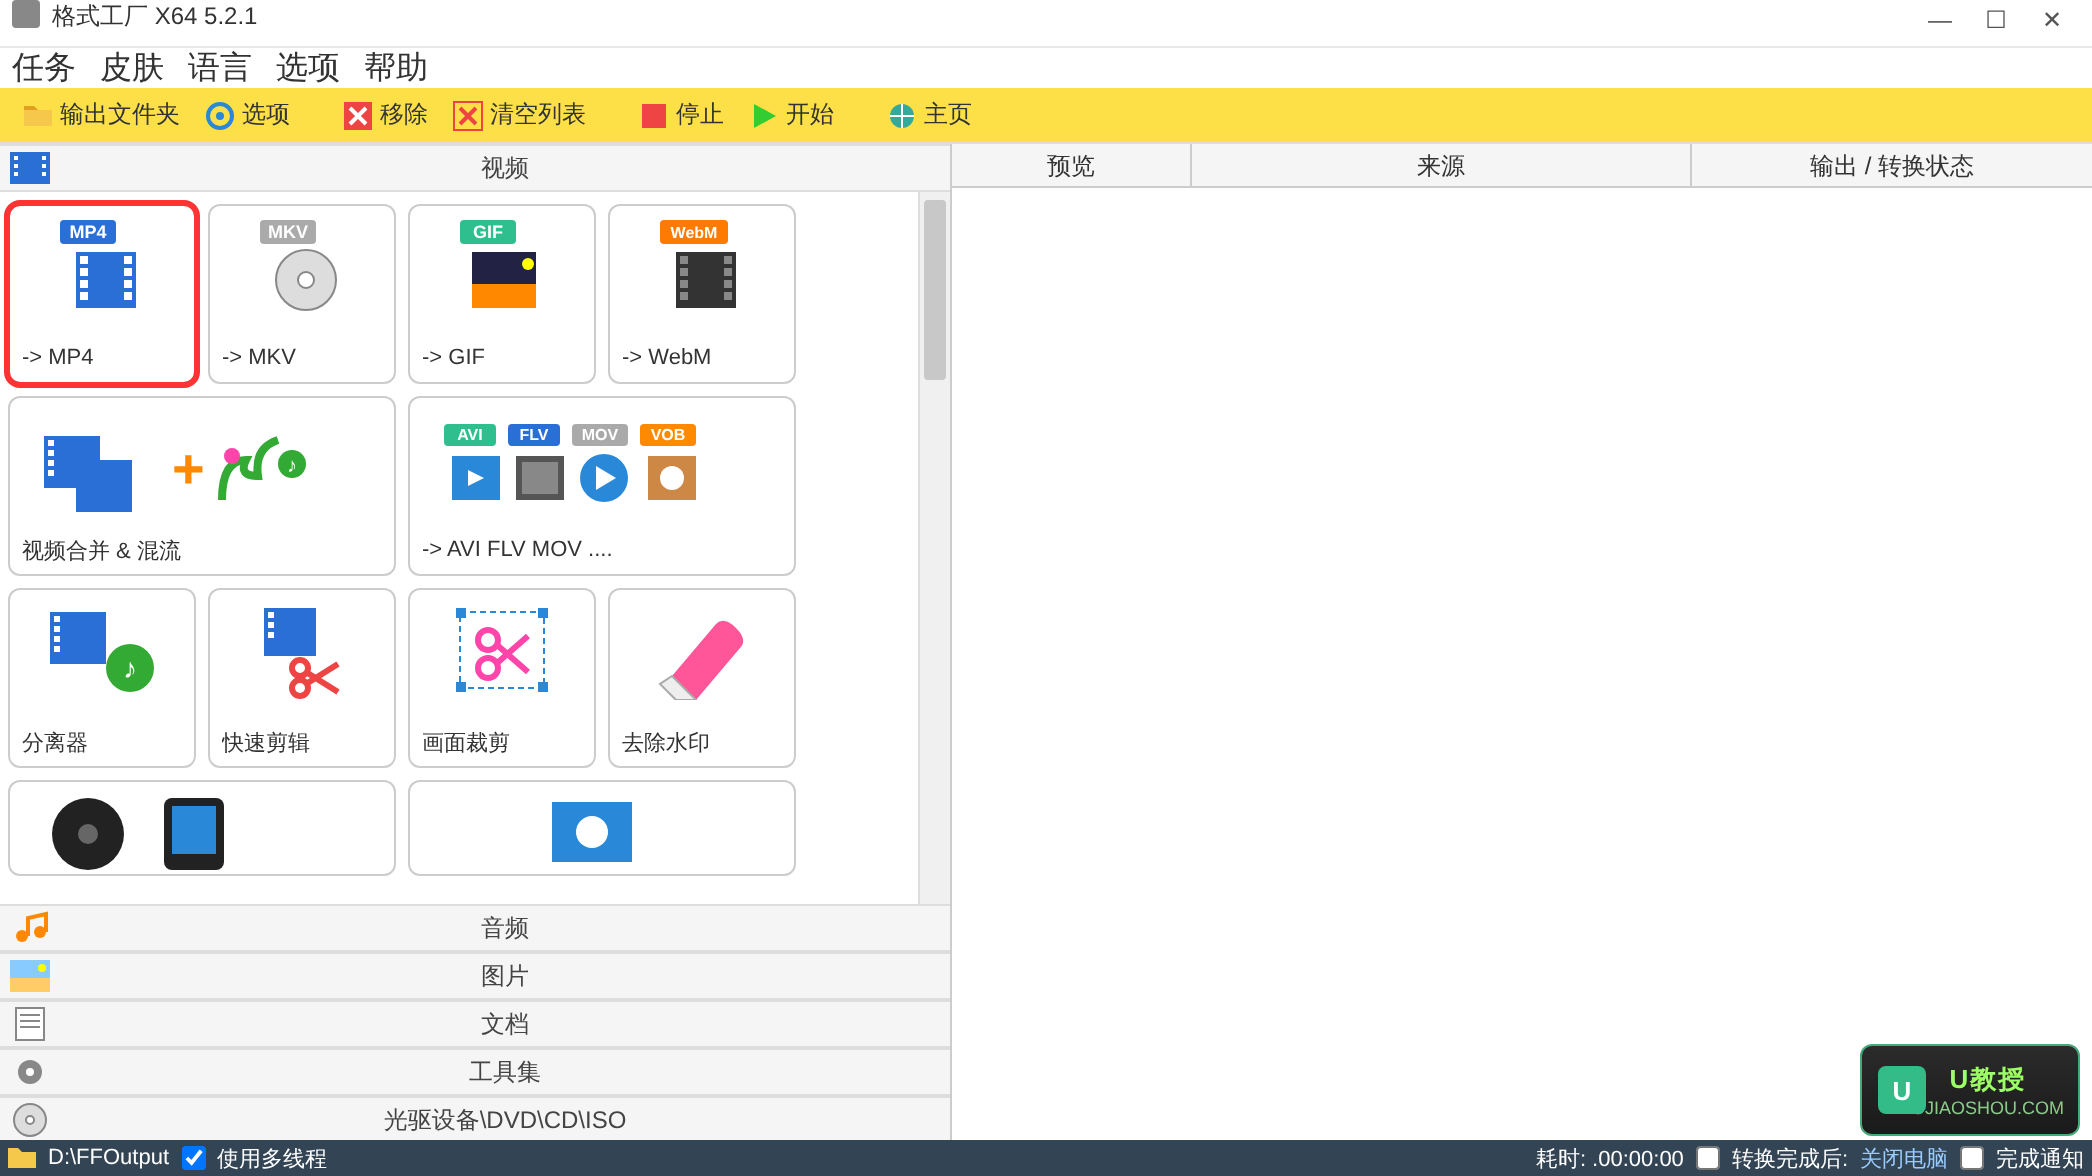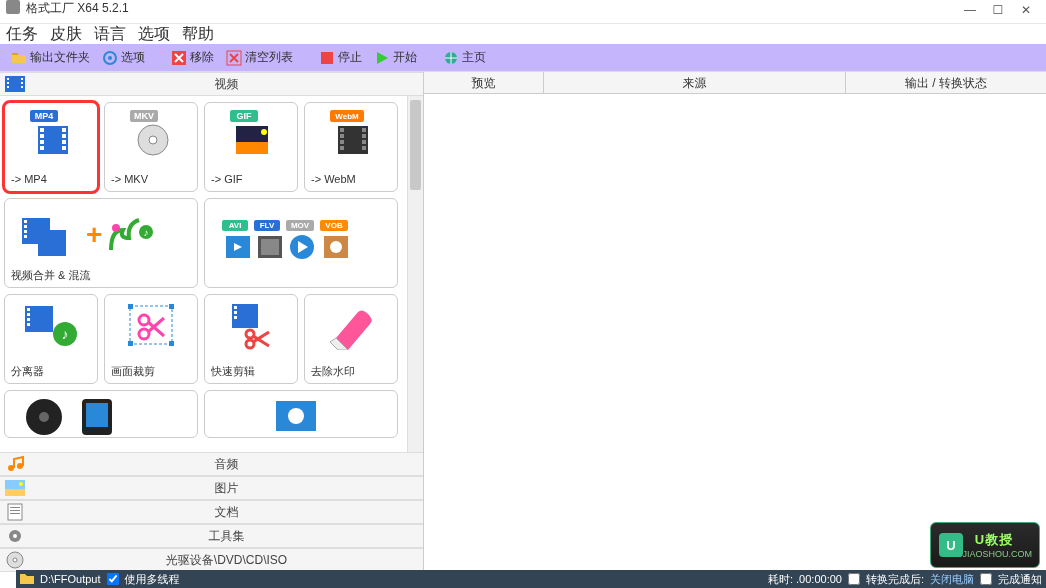--- a/index.html
+++ b/index.html
@@ -9,27 +9,27 @@
 .titlebar { height: 24px; display: flex; align-items: flex-start; padding: 0 6px; background: #fff; border-bottom: 1px solid #e8e8e8; }
 .titlebar .app-icon { width: 14px; height: 14px; background: #888; border-radius: 2px; margin-right: 6px; }
 .titlebar .title { flex: 1; font-size: 12px; color: #333; }
 .titlebar .winctl { width: 28px; height: 20px; display: flex; align-items: center; justify-content: center; color: #555; cursor: pointer; }
 
 
 .menubar { height: 20px; display: flex; align-items: center; padding: 0 6px; gap: 12px; font-size: 16px; color: #333; }
 .menubar span { cursor: pointer; }
 
 
-.toolbar { height: 28px; display: flex; align-items: center; padding: 0 6px; gap: 2px; border-bottom: 1px solid #ddd; background: #c4b5fd; }
+.toolbar { height: 28px; display: flex; align-items: center; padding: 0 6px; gap: 2px; border-bottom: 1px solid #ddd; background: #fde047; }
 .tbtn { height: 22px; display: flex; align-items: center; gap: 3px; padding: 0 4px; font-size: 12px; color: #333; cursor: pointer; border: 1px solid transparent; }
 .tico { width: 16px; height: 16px; display: inline-block; }
 
 
 .splitter { display: flex; height: 500px; }
-.leftpane { width: 424px; border-right: 1px solid #ccc; display: flex; flex-direction: column; }
+.leftpane { width: 476px; border-right: 1px solid #ccc; display: flex; flex-direction: column; }
 .rightpane { flex: 1; display: flex; flex-direction: column; }
 
 
 .cathdr { height: 24px; display: flex; align-items: center; border-top: 1px solid #ddd; border-bottom: 1px solid #ddd; background: #f5f5f5; cursor: pointer; }
 .cathdr .cicon { width: 22px; height: 18px; margin: 0 4px; }
 .cathdr .clabel { flex: 1; text-align: center; font-size: 12px; color: #444; }
 
 
 .gridwrap { flex: 1; position: relative; overflow: hidden; background: #fff; }
 .grid { padding: 6px 4px; display: flex; flex-wrap: wrap; gap: 6px; width: 412px; }
@@ -42,21 +42,21 @@
 .tile.sz2 { width: 194px; height: 90px; }
 .tile.highlight { outline: 3px solid #f33; outline-offset: -1px; }
 .tile .art { flex: 1; display: flex; align-items: center; justify-content: center; gap: 4px; }
 .tile .lbl { height: 16px; font-size: 11px; color: #333; display: flex; align-items: center; overflow: hidden; white-space: nowrap; }
 
 
 .rhdr { height: 22px; display: flex; border-bottom: 1px solid #ccc; background: #f5f5f5; }
 .rhdr .col { border-right: 1px solid #ccc; text-align: center; font-size: 12px; color: #333; line-height: 22px; }
 
 
-.status { position: absolute; left: 16px; right: 0; bottom: 0; height: 18px; background: #345; color: #fff; display: flex; align-items: center; font-size: 11px; padding: 0 4px; gap: 6px; }
+.status { position: absolute; left: 0; right: 0; bottom: 0; height: 18px; background: #345; color: #fff; display: flex; align-items: center; font-size: 11px; padding: 0 4px; gap: 6px; }
 .status .spacer { flex: 1; }
 .status input[type=checkbox] { width: 12px; height: 12px; }
 
 
 .watermark { position: absolute; right: 6px; bottom: 20px; width: 110px; height: 46px; background: linear-gradient(#2b2b2b,#1a1a1a); border-radius: 6px; color: #9cff66; display: flex; flex-direction: column; align-items: center; justify-content: center; font-size: 13px; border: 1px solid #4a7; }
 .watermark .wtop { font-weight: bold; letter-spacing: 1px; }
 .watermark .wbot { font-size: 9px; color: #8c8; }
 .watermark .wico { position: absolute; left: 8px; top: 10px; width: 24px; height: 24px; background: #3b8; border-radius: 4px; display:flex; align-items:center; justify-content:center; color:#fff; font-weight:bold; }
 
 svg { display: block; }
@@ -275,20 +275,23 @@
               <rect x="10" y="18" width="24" height="22" fill="#2a88d8"></rect>
                 <path d="M18 25l8 4-8 4z" fill="#fff"></path>
               <rect x="42" y="18" width="24" height="22" fill="#555"></rect>
                 <rect x="45" y="21" width="18" height="16" fill="#888"></rect>
               <circle cx="86" cy="29" r="12" fill="#2a88d8"></circle>
                 <path d="M82 23l10 6-10 6z" fill="#fff"></path>
               <rect x="108" y="18" width="24" height="22" fill="#c84"></rect>
                 <circle cx="120" cy="29" r="6" fill="#fff"></circle>
             </svg>
           </div>
+          <div class="lbl">
+              <span>-&gt; AVI FLV MOV ....</span>
+            </div>
         </div>
 
         <div class="tile sz1">
           <div class="art">
             <svg width="60" height="50">
               <rect x="4" y="6" width="28" height="26" fill="#2a6fd6"></rect>
                 <rect x="6" y="8" width="3" height="3" fill="#fff"></rect>
                 <rect x="6" y="13" width="3" height="3" fill="#fff"></rect>
                 <rect x="6" y="18" width="3" height="3" fill="#fff"></rect>
                 <rect x="6" y="23" width="3" height="3" fill="#fff"></rect>
@@ -297,49 +300,49 @@
             </svg>
           </div>
           <div class="lbl">
               <span>分离器</span>
             </div>
         </div>
 
         <div class="tile sz1">
           <div class="art">
             <svg width="54" height="50">
+              <rect x="8" y="4" width="26" height="24" fill="#2a6fd6"></rect>
+                <rect x="10" y="6" width="3" height="3" fill="#fff"></rect>
+                <rect x="10" y="11" width="3" height="3" fill="#fff"></rect>
+                <rect x="10" y="16" width="3" height="3" fill="#fff"></rect>
+              <circle cx="26" cy="34" r="4" fill="none" stroke="#e44" stroke-width="3"></circle>
+                <circle cx="26" cy="44" r="4" fill="none" stroke="#e44" stroke-width="3"></circle>
+                <path d="M29 36l16 10M29 42l16 -10" stroke="#e44" stroke-width="3"></path>
+            </svg>
+          </div>
+          <div class="lbl">
+              <span>快速剪辑</span>
+            </div>
+        </div>
+
+        <div class="tile sz1">
+          <div class="art">
+            <svg width="54" height="50">
               <rect x="6" y="6" width="42" height="38" fill="none" stroke="#2a88d8" stroke-dasharray="3 2"></rect>
               <rect x="4" y="4" width="5" height="5" fill="#2a88d8"></rect>
                 <rect x="45" y="4" width="5" height="5" fill="#2a88d8"></rect>
                 <rect x="4" y="41" width="5" height="5" fill="#2a88d8"></rect>
                 <rect x="45" y="41" width="5" height="5" fill="#2a88d8"></rect>
               <circle cx="20" cy="20" r="5" fill="none" stroke="#f4a" stroke-width="3"></circle>
                 <circle cx="20" cy="34" r="5" fill="none" stroke="#f4a" stroke-width="3"></circle>
                 <path d="M24 22l16 14M24 32l16 -14" stroke="#f4a" stroke-width="3"></path>
             </svg>
           </div>
           <div class="lbl">
               <span>画面裁剪</span>
-            </div>
-        </div>
-
-        <div class="tile sz1">
-          <div class="art">
-            <svg width="54" height="50">
-              <rect x="8" y="4" width="26" height="24" fill="#2a6fd6"></rect>
-                <rect x="10" y="6" width="3" height="3" fill="#fff"></rect>
-                <rect x="10" y="11" width="3" height="3" fill="#fff"></rect>
-                <rect x="10" y="16" width="3" height="3" fill="#fff"></rect>
-              <circle cx="26" cy="34" r="4" fill="none" stroke="#e44" stroke-width="3"></circle>
-                <circle cx="26" cy="44" r="4" fill="none" stroke="#e44" stroke-width="3"></circle>
-                <path d="M29 36l16 10M29 42l16 -10" stroke="#e44" stroke-width="3"></path>
-            </svg>
-          </div>
-          <div class="lbl">
-              <span>快速剪辑</span>
             </div>
         </div>
 
         <div class="tile sz1">
           <div class="art">
             <svg width="54" height="50">
               <path d="M12 38 L34 12 q4 -4 10 2 q6 6 2 10 L24 50z" fill="#f59"></path>
                 <path d="M12 38 L24 50 L14 50 L6 42z" fill="#eee" stroke="#aaa"></path>
             </svg>
           </div>

